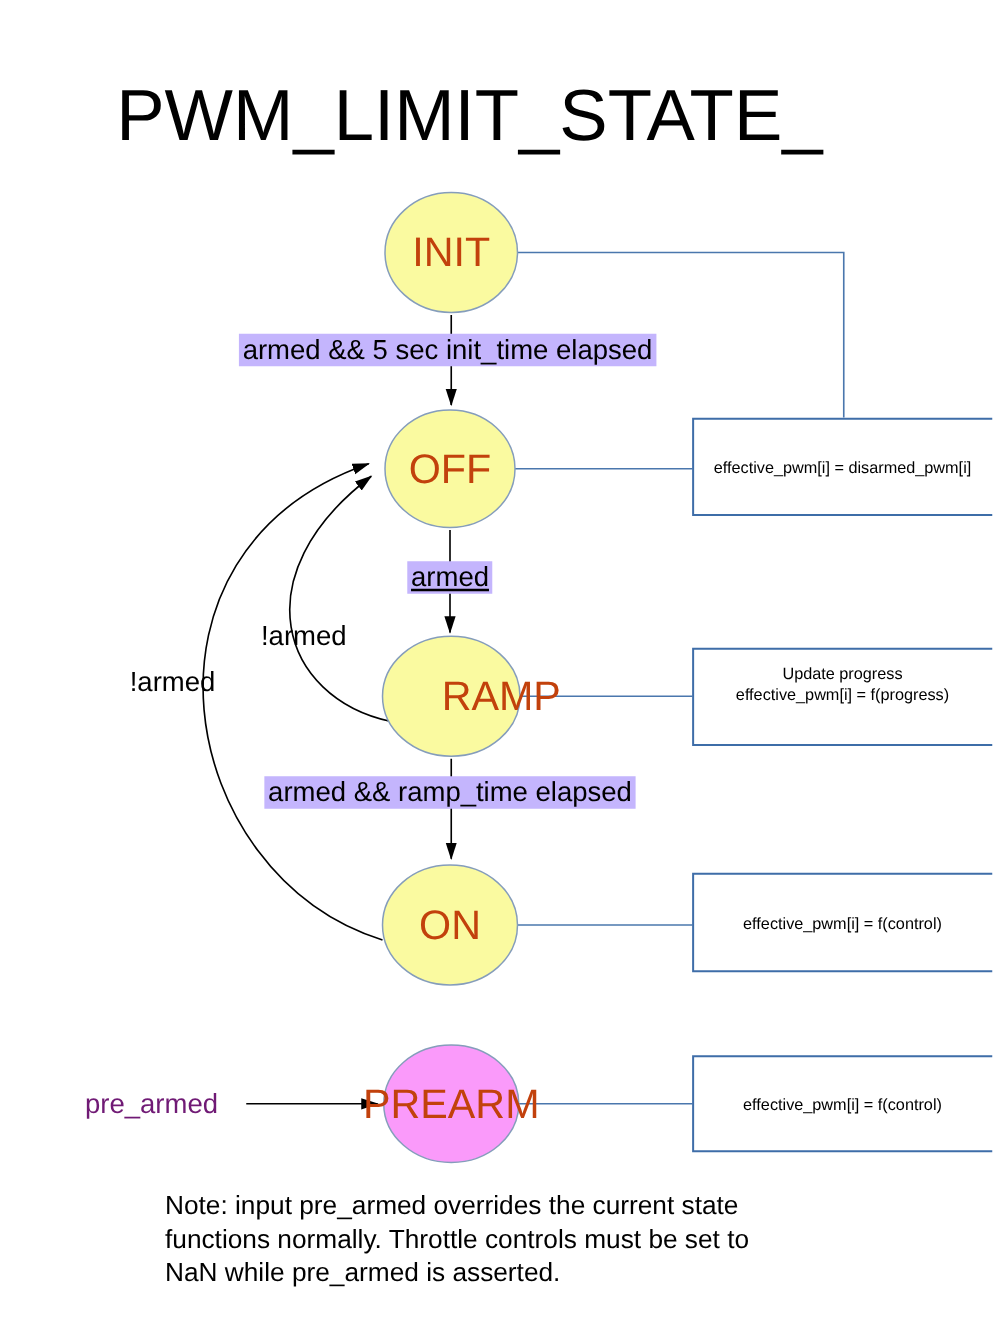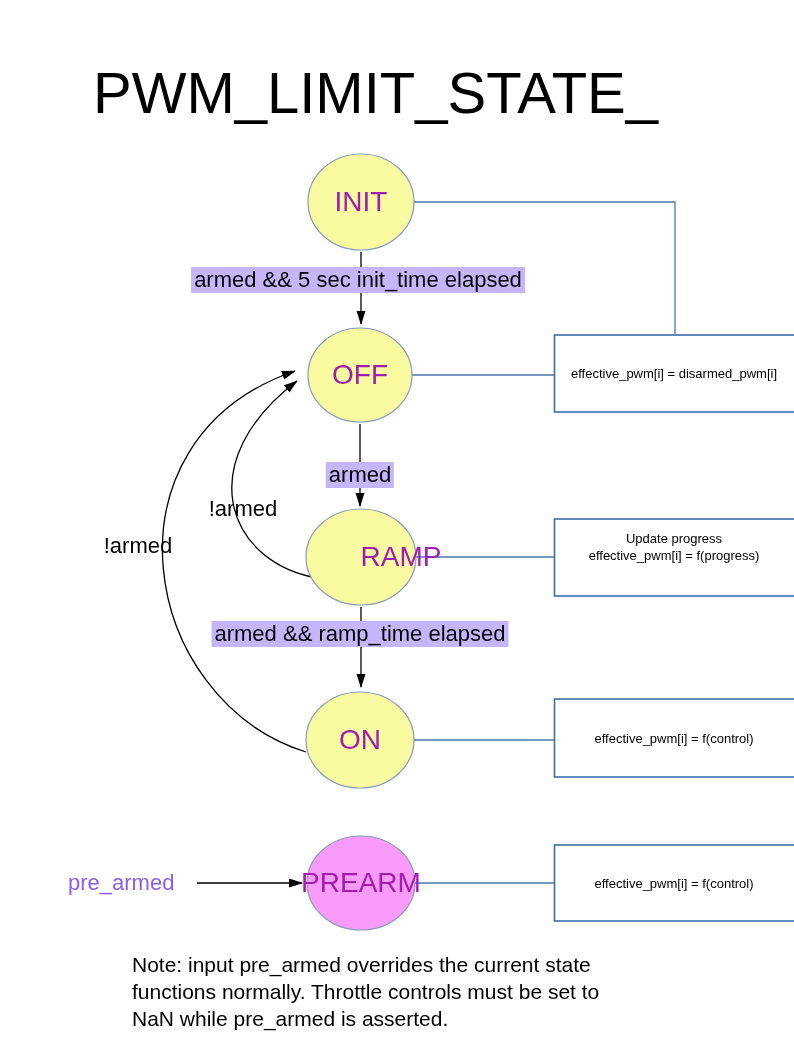--- a/index.html
+++ b/index.html
@@ -41,37 +41,37 @@
     stroke-width: 1.3;
     fill: none;
   }
   .black-edge {
     stroke: #000000;
     stroke-width: 1.3;
     fill: none;
   }
   .lbl {
     position: absolute;
-    color: #8b5cf6;
+    color: #701a75;
     white-space: nowrap;
   }
   .title {
     position: absolute;
     left: 93px;
     top: 60px;
     font-size: 58px;
     line-height: 1.15;
     color: #000;
     white-space: nowrap;
   }
   .state-label {
     position: absolute;
     transform: translate(-50%, -50%);
-    font-size: 28px;
-    color: #a21caf;
+    font-size: 33px;
+    color: #c2410c;
     white-space: nowrap;
     text-align: center;
   }
   .edge-label {
     position: absolute;
     transform: translate(-50%, 0);
     font-size: 22px;
     color: #000;
     white-space: nowrap;
   }
@@ -140,21 +140,21 @@
 
   <div class="title">PWM_LIMIT_STATE_</div>
 
   <div class="state-label" style="left:361px; top:202px;">INIT</div>
   <div class="state-label" style="left:360px; top:375px;">OFF</div>
   <div class="state-label" style="left:361px; top:557px;margin-left:40px;">RAMP</div>
   <div class="state-label" style="left:360px; top:740px;">ON</div>
   <div class="state-label" style="left:361px; top:883px;">PREARM</div>
 
   <div class="edge-label bg" style="left:358px; top:267px;">armed &amp;&amp; 5 sec init_time elapsed</div>
-  <div class="edge-label bg" style="left:360px; top:462px;">armed</div>
+  <div class="edge-label bg" style="left:360px; top:449px;text-decoration:underline;">armed</div>
   <div class="edge-label bg" style="left:360px; top:621px;">armed &amp;&amp; ramp_time elapsed</div>
   <div class="edge-label" style="left:243px; top:496px;">!armed</div>
   <div class="edge-label" style="left:138px; top:533px;">!armed</div>
   <div class="lbl" style="left:68px; top:870px; font-size:22px;">pre_armed</div>
 
   <div class="box-text" style="top:335px; height:77px;">
     <span>effective_pwm[i] = disarmed_pwm[i]</span>
   </div>
   <div class="box-text" style="top:519px; height:55px;">
     <span>Update progress</span>

